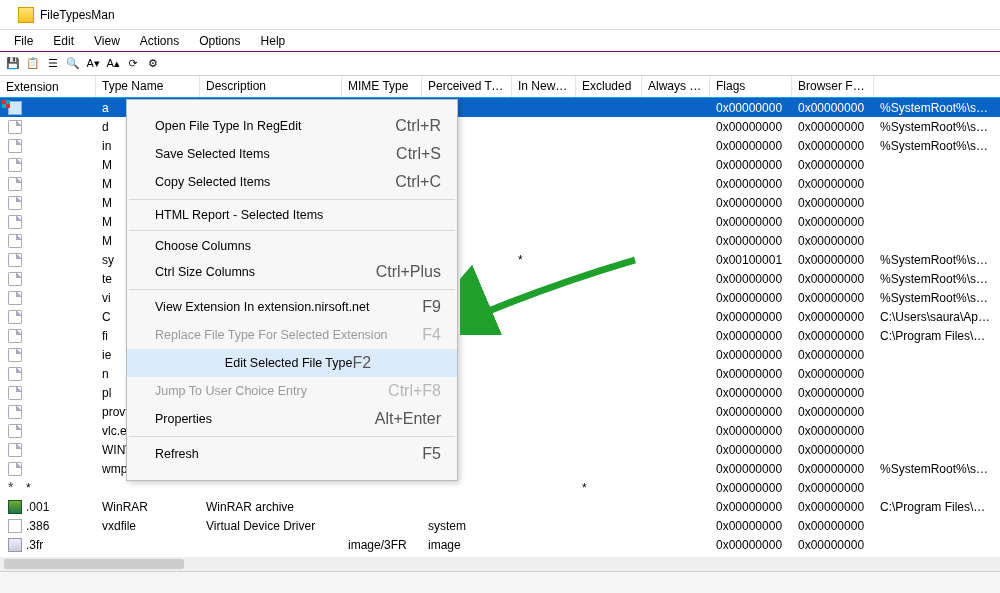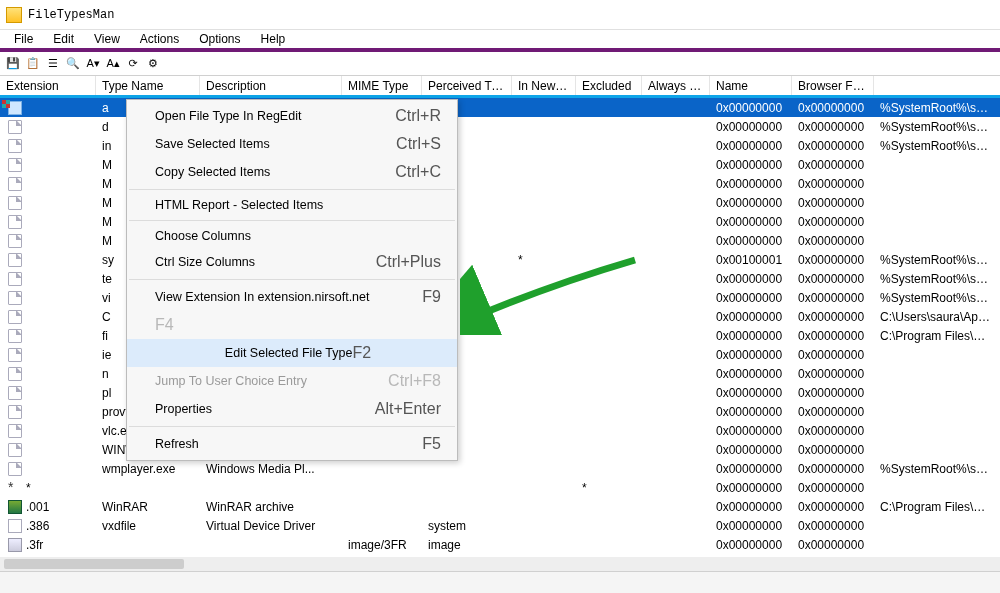--- a/index.html
+++ b/index.html
@@ -10,37 +10,36 @@
   width: 1000px;
   height: 593px;
   overflow: hidden;
   position: relative;
   color: #000;
 }
 .titlebar {
   height: 30px;
   display: flex;
   align-items: center;
-  padding: 0 6px;
+  padding: 0 18px;
   gap: 6px;
   border-bottom: 1px solid #e0e0e0;
-  font-family: Liberation Mono, monospace;
 }
 .titlebar .app-icon {
   width: 16px; height: 16px;
   background: linear-gradient(#ffe27a,#ffc227);
   border: 1px solid #d49a00;
   display: inline-block;
 }
 .menubar {
   height: 22px;
   display: flex;
   align-items: center;
   padding: 0 4px;
-  border-bottom: 4px solid #701a75;
+  border-bottom: 1px solid #701a75;
 }
 .menubar span {
   padding: 3px 10px;
   cursor: default;
 }
 .toolbar {
   height: 24px;
   display: flex;
   align-items: center;
   padding: 0 4px;
@@ -50,21 +49,21 @@
 .toolbar .tbtn {
   width: 18px; height: 18px;
   display: inline-flex;
   align-items: center; justify-content: center;
   font-size: 11px;
 }
 .headers {
   display: flex;
   height: 22px;
   background: #fff;
-  border-bottom: 3px solid #0ea5e9;
+  border-bottom: 1px solid #0ea5e9;
 }
 .headers .col {
   border-right: 1px solid #e5e5e5;
   padding: 3px 6px;
   white-space: nowrap;
   overflow: hidden;
   text-overflow: ellipsis;
   font-size: 12px;
 }
 .rows {
@@ -121,21 +120,21 @@
 .c-bfl{width:82px;}
 .c-ico{flex:1;}
 
 .context-menu{
   position:absolute;
   left:126px; top:99px;
   width:332px;
   background:#f7f7f7;
   border:1px solid #bcbcbc;
   box-shadow:2px 2px 6px rgba(0,0,0,.2);
-  padding:2px 0;
+  padding:12px 0;
 }
 .context-menu .mi{
   display:flex;
   justify-content:space-between;
   align-items:center;
   padding:5px 16px 5px 28px;
   font-size:12.5px;
 }
 .context-menu .mi.hl{ background:#dcebfb;justify-content:center; }
 .context-menu .mi.dis{ color:#9a9a9a; }
@@ -198,21 +197,21 @@
 
 <div class="headers">
   <div class="col c-ext">Extension</div>
   <div class="col c-typ">Type Name</div>
   <div class="col c-des">Description</div>
   <div class="col c-mim">MIME Type</div>
   <div class="col c-per">Perceived Type</div>
   <div class="col c-inm">In New M...</div>
   <div class="col c-exc">Excluded</div>
   <div class="col c-alw">Always Sh...</div>
-  <div class="col c-flg">Name</div>
+  <div class="col c-flg">Flags</div>
   <div class="col c-bfl">Browser Fla...</div>
 </div>
 
 <div class="rows" id="rows">
     <div class="row selected">
       <div class="cell c-ext">
         <span class="icon sel"></span>
         <span></span>
       </div>
       <div class="cell c-typ">a</div>
@@ -638,20 +637,21 @@
     <div class="mi">
       <span>Ctrl Size Columns</span>
       <span class="sc">Ctrl+Plus</span>
     </div>
     <div class="sep"></div>
     <div class="mi">
       <span>View Extension In extension.nirsoft.net</span>
       <span class="sc">F9</span>
     </div>
     <div class="mi dis">
+      <span>Replace File Type For Selected Extension</span>
       <span class="sc">F4</span>
     </div>
     <div class="mi hl">
       <span>Edit Selected File Type</span>
       <span class="sc">F2</span>
     </div>
     <div class="mi dis">
       <span>Jump To User Choice Entry</span>
       <span class="sc">Ctrl+F8</span>
     </div>

